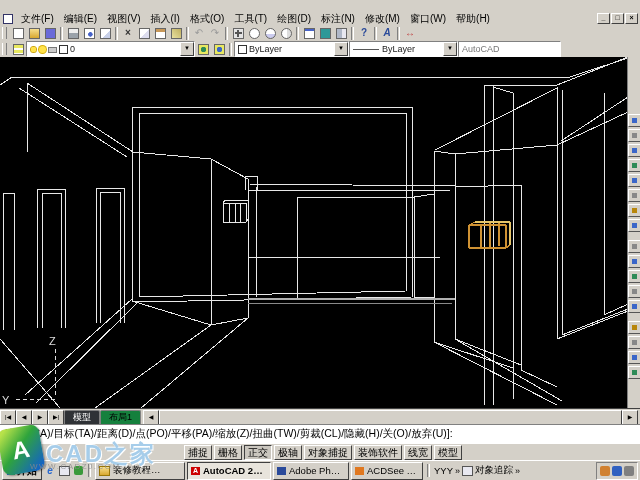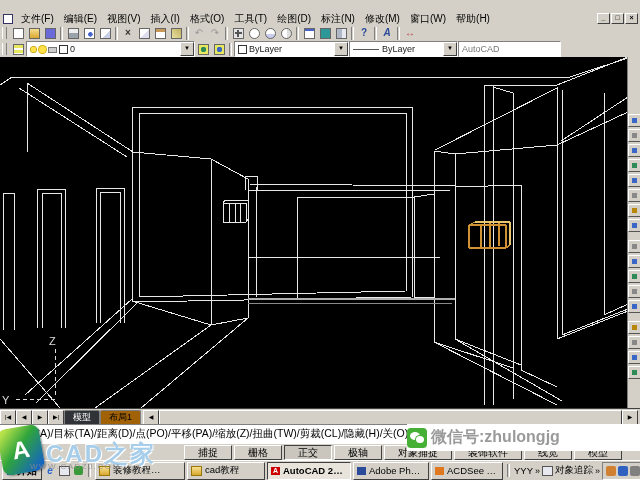--- a/index.html
+++ b/index.html
@@ -72,33 +72,33 @@
     border-left:1px solid #808080;padding-top:55px;box-sizing:border-box;}
   .ri{width:11px;height:11px;margin:2px auto 2px auto;background:#d4d0c8;border:1px solid;
     border-color:#fff #555 #555 #fff;display:flex;align-items:center;justify-content:center;}
   .ridot{width:5px;height:5px;}
   
   #tabbar{position:absolute;left:0;top:408px;width:640px;height:16px;background:#d4d0c8;
     display:flex;align-items:center;font-size:9px;border-top:1px solid #404040;}
   .navbtn{width:14px;height:13px;background:#d4d0c8;border:1px solid;border-color:#fff #404040 #404040 #fff;
     font-size:6px;line-height:12px;text-align:center;flex:none;}
   .tab{padding:0 8px;height:13px;line-height:13px;border:1px solid #808080;border-bottom:none;
-    border-radius:2px 2px 0 0;background:#a16207;flex:none;}
+    border-radius:2px 2px 0 0;background:#15803d;flex:none;}
   .tab.active{background:#2f3236;color:#fff;}
   #hscroll{flex:1;height:13px;margin:0 2px;background:#aba89f;display:flex;align-items:center;}
   #hthumb{height:13px;flex:1;background:#d4d0c8;border:1px solid;border-color:#fff #404040 #404040 #fff;}
   
   #cmd{position:absolute;left:0;top:424px;width:640px;height:19px;background:#fff;
     border-top:1px solid #808080;font-size:10.5px;color:#000;white-space:nowrap;
     overflow:hidden;padding:2px 0 0 5px;box-sizing:border-box;}
   
   #status{position:absolute;left:0;top:443px;width:640px;height:17px;background:#d4d0c8;
     border-top:1px solid #fff;}
   #statbtns{position:absolute;left:184px;top:1px;display:flex;gap:2px;}
-  .sbtn{font-size:10px;padding:0 13px;height:13px;line-height:13px;background:#d4d0c8;
+  .sbtn{font-size:10px;padding:0 3px;height:13px;line-height:13px;background:#d4d0c8;
     border:1px solid;border-color:#fff #404040 #404040 #fff;white-space:nowrap;}
   .sbtn.pressed{border-color:#404040 #fff #fff #404040;background:#cac6be;}
   
   #taskbar{position:absolute;left:0;top:460px;width:640px;height:20px;background:#d4d0c8;
     border-top:1px solid #fff;display:flex;align-items:center;gap:2px;padding:0 2px;box-sizing:border-box;}
   #startbtn{height:16px;display:flex;align-items:center;gap:2px;padding:0 4px;background:#d4d0c8;
     border:1px solid;border-color:#fff #404040 #404040 #fff;font-size:10px;font-weight:bold;flex:none;}
   .flag{width:8px;height:8px;background:conic-gradient(#e33 0 25%,#3a3 0 50%,#36c 0 75%,#fc0 0);flex:none;}
   .ql{width:12px;height:12px;flex:none;display:flex;align-items:center;justify-content:center;font-size:10px;}
   .tkbtn{height:16px;display:flex;align-items:center;gap:3px;padding:0 3px;background:#d4d0c8;
@@ -481,24 +481,20 @@
         <div class="tkicon tk-win"></div>
       </div>
     <div class="ql">
         <div class="tricon" style="background:#3a9a3a;width:9px;height:9px;"></div>
       </div>
     <div class="sep"></div>
     <div class="tkbtn" style="width:82px">
       <div class="tkicon tk-folder"></div>
       <span class="tklabel">装修教程…</span>
     </div>
-    <div class="tkbtn" style="width:70px">
-      <div class="tkicon tk-folder"></div>
-      <span class="tklabel">cad教程</span>
-    </div>
     <div class="tkbtn active" style="width:76px">
       <div class="tkicon tk-acad">A</div>
       <span class="tklabel">AutoCAD 200…</span>
     </div>
     <div class="tkbtn" style="width:68px">
       <div class="tkicon tk-ps"></div>
       <span class="tklabel">Adobe Photo…</span>
     </div>
     <div class="tkbtn" style="width:64px">
       <div class="tkicon tk-acd"></div>
@@ -518,18 +514,14 @@
         </span>
 
     </div>
   </div>
 
   <div id="wm-logo">
       <span>A</span>
     </div>
   <div id="wm-site">CAD之家</div>
   <div id="wm-url">WWW.CADZJ.COM</div>
-  <div id="wm-wechat">
-    <div id="wc-icon"></div>
-    <span>微信号:zhulongjg</span>
-  </div>
 
 </div>
 
 </body></html>

